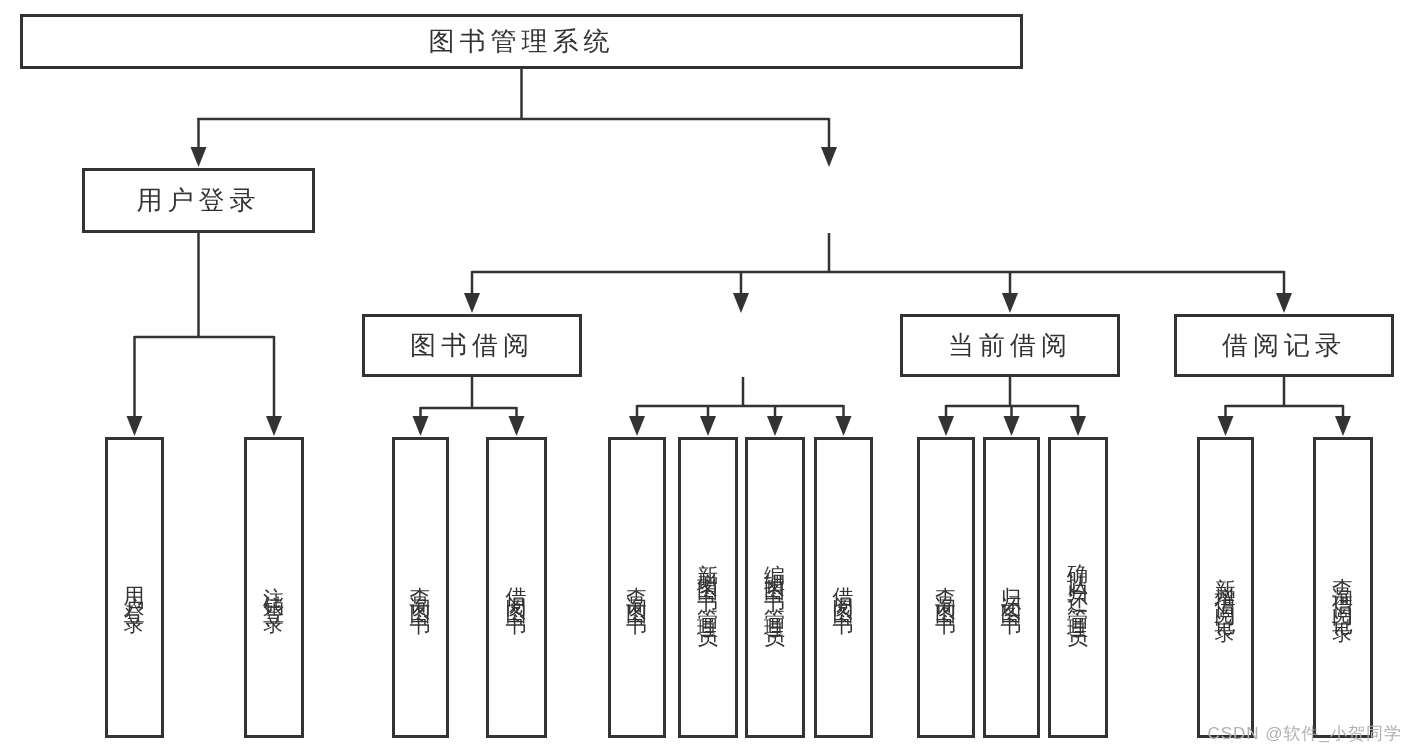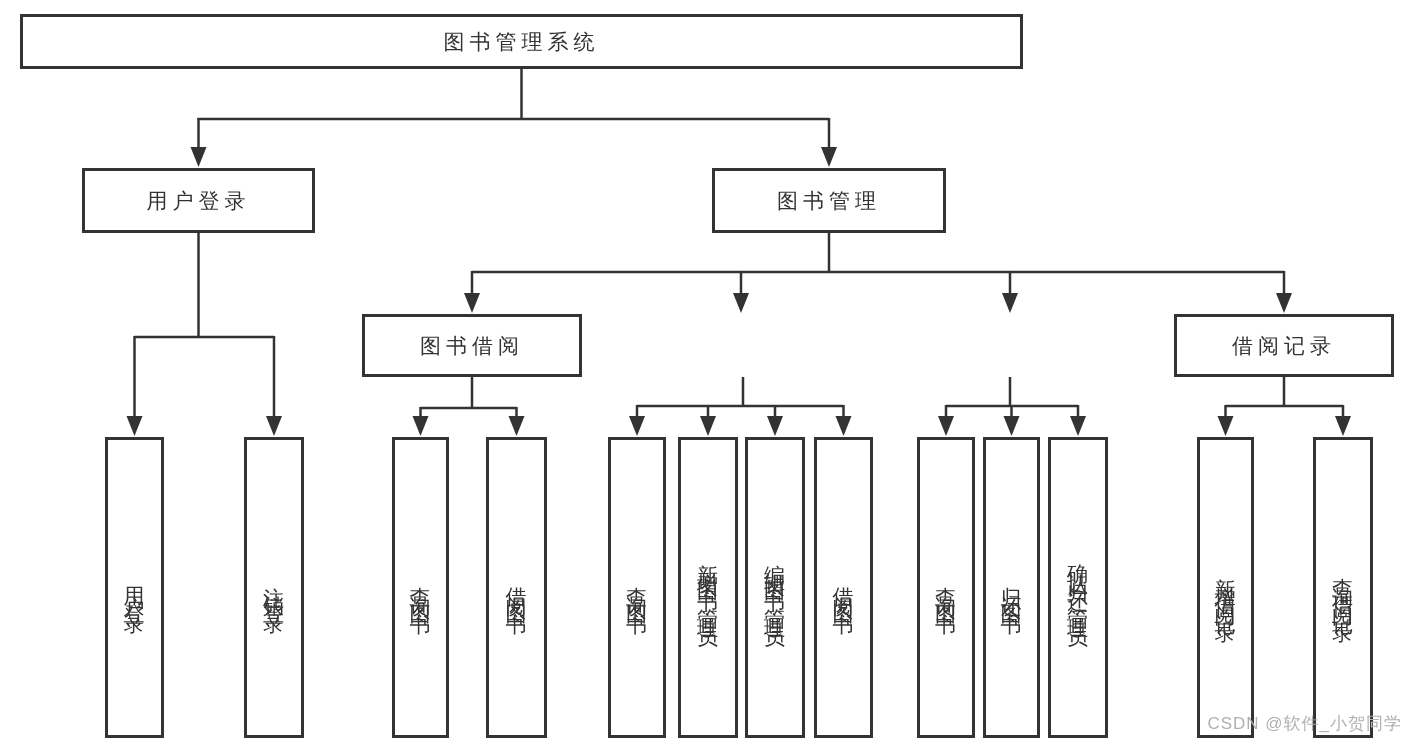--- a/index.html
+++ b/index.html
@@ -16,35 +16,35 @@
     box-sizing:border-box;
     border:3px solid #333333;
     background:#ffffff;
     color:#333333;
     display:flex;
     align-items:center;
     justify-content:center;
     text-align:center;
   }
   .h-box{
-    font-size:21px;
+    font-size:26px;
     letter-spacing:5px;
     white-space:nowrap;
   }
   .v-box{
     writing-mode:vertical-rl;
     text-orientation:mixed;
     font-size:21px;
     letter-spacing:9px;
     line-height:1;
   }
   .watermark{
     position:absolute;
     right:3px;
-    bottom:12px;
+    bottom:2px;
     color:#b0b0b0;
     font-size:17px;
     letter-spacing:1px;
     white-space:nowrap;
   }
 </style>
 </head>
 <body>
 
 <div class="canvas">
@@ -111,23 +111,23 @@
       <polygon points="1003.5,416 1019.5,416 1011.5,436"></polygon>
       <polygon points="1070,416 1086,416 1078,436"></polygon>
       <polygon points="1217.5,416 1233.5,416 1225.5,436"></polygon>
       <polygon points="1335,416 1351,416 1343,436"></polygon>
     </g>
   </svg>
 
   <div class="box h-box" style="left:20px;top:14px;width:1003px;height:55px">图书管理系统</div>
 
   <div class="box h-box" style="left:82px;top:168px;width:233px;height:65px">用户登录</div>
-  <div class="box h-box" style="left:712px;top:168px;width:234px;height:65px">图书管理</div>
 
   <div class="box h-box" style="left:362px;top:314px;width:220px;height:63px">图书借阅</div>
+  <div class="box h-box" style="left:900px;top:314px;width:220px;height:63px">当前借阅</div>
   <div class="box h-box" style="left:1174px;top:314px;width:220px;height:63px">借阅记录</div>
 
   <div class="box v-box" style="left:105px;top:437px;width:59px;height:301px">用户登录</div>
   <div class="box v-box" style="left:244px;top:437px;width:60px;height:301px">注销登录</div>
 
   <div class="box v-box" style="left:392px;top:437px;width:57px;height:301px">查询图书</div>
   <div class="box v-box" style="left:486px;top:437px;width:61px;height:301px">借阅图书</div>
 
   <div class="box v-box" style="left:608px;top:437px;width:58px;height:301px">查询图书</div>
   <div class="box v-box" style="left:678px;top:437px;width:60px;height:301px">新增图书（管理员）</div>

